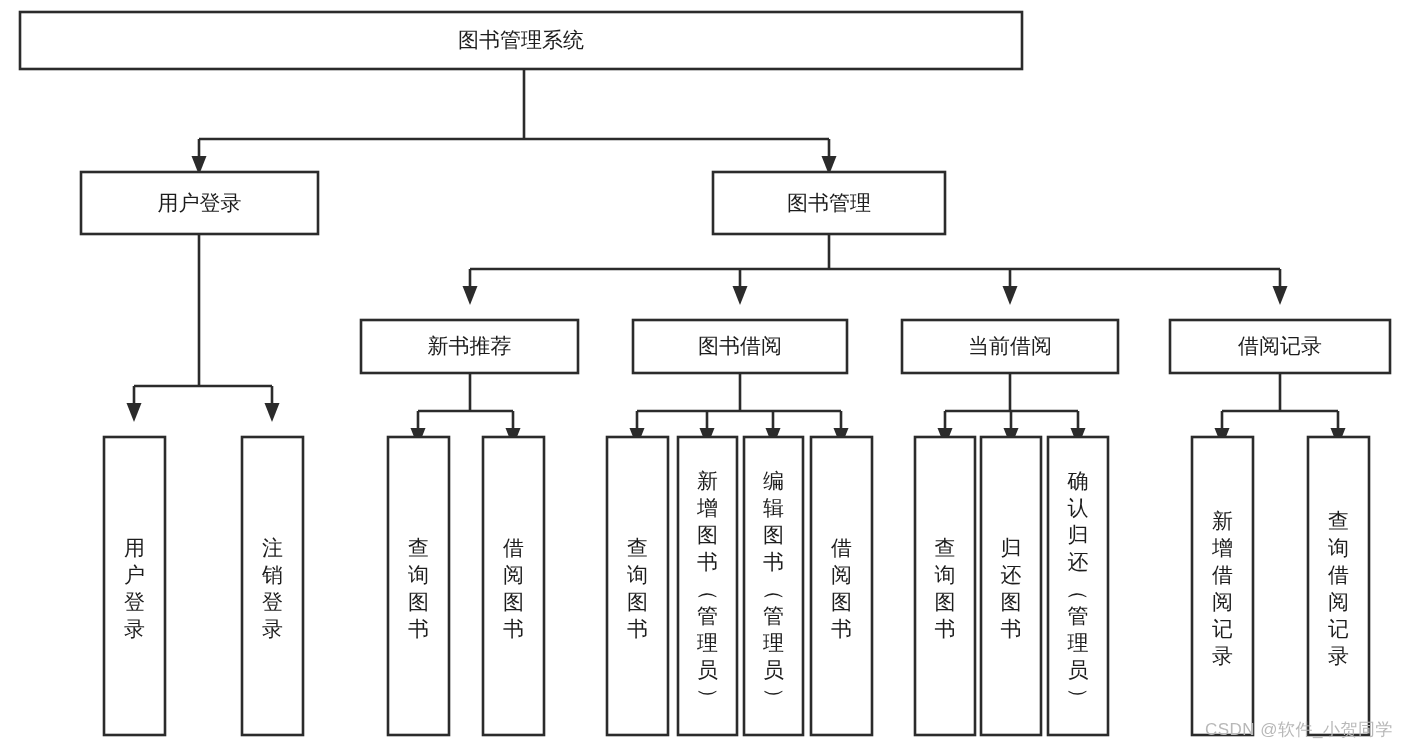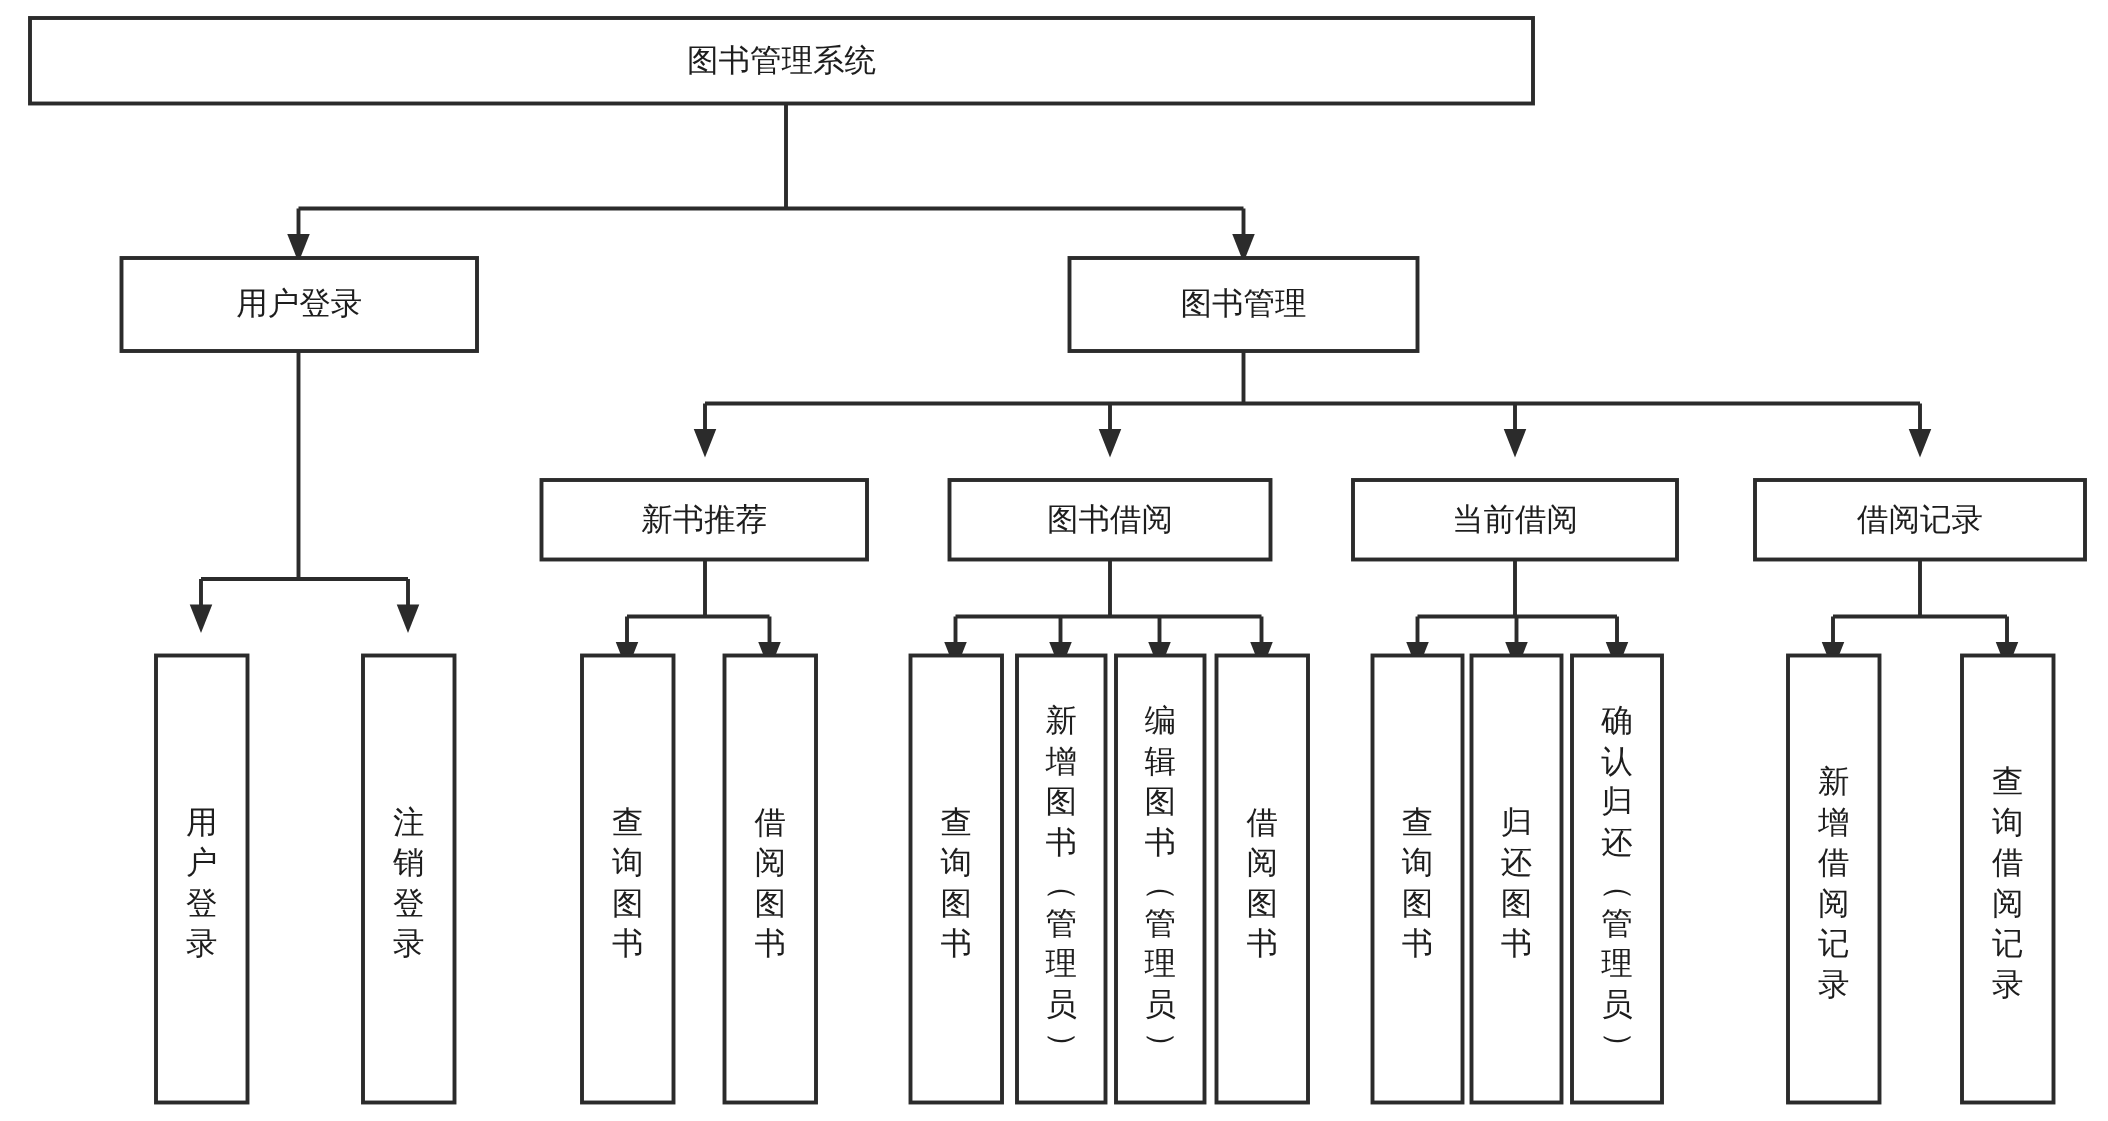--- a/index.html
+++ b/index.html
@@ -295,13 +295,14 @@
             <text x="1338.5" y="522.5" class="node-label-h">查</text>
             <text x="1338.5" y="549.5" class="node-label-h">询</text>
             <text x="1338.5" y="576.5" class="node-label-h">借</text>
             <text x="1338.5" y="603.5" class="node-label-h">阅</text>
             <text x="1338.5" y="630.5" class="node-label-h">记</text>
             <text x="1338.5" y="657.5" class="node-label-h">录</text>
           </g>
         </g>
       </g>
   </svg>
+  <div class="watermark">CSDN @软件_小贺同学</div>
 </div>
 
 </body></html>

